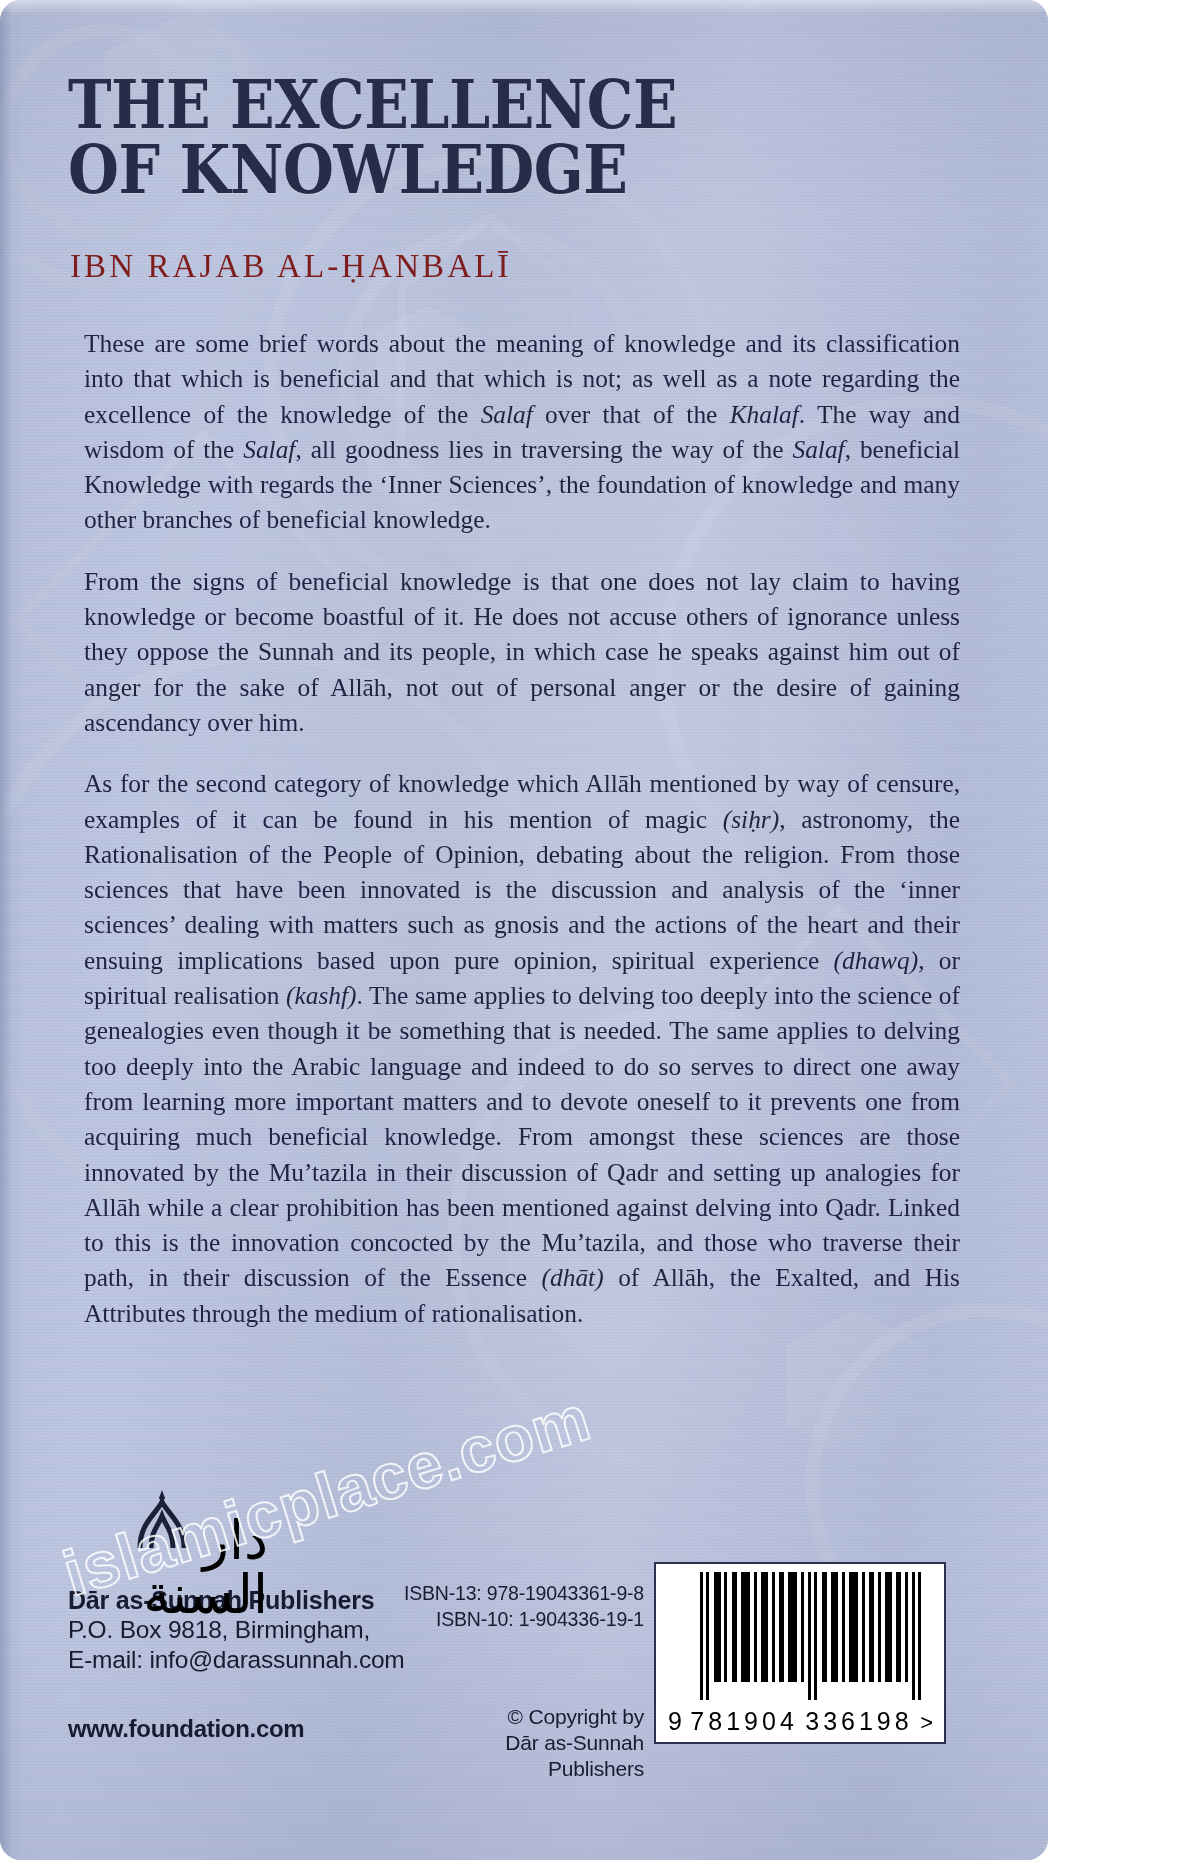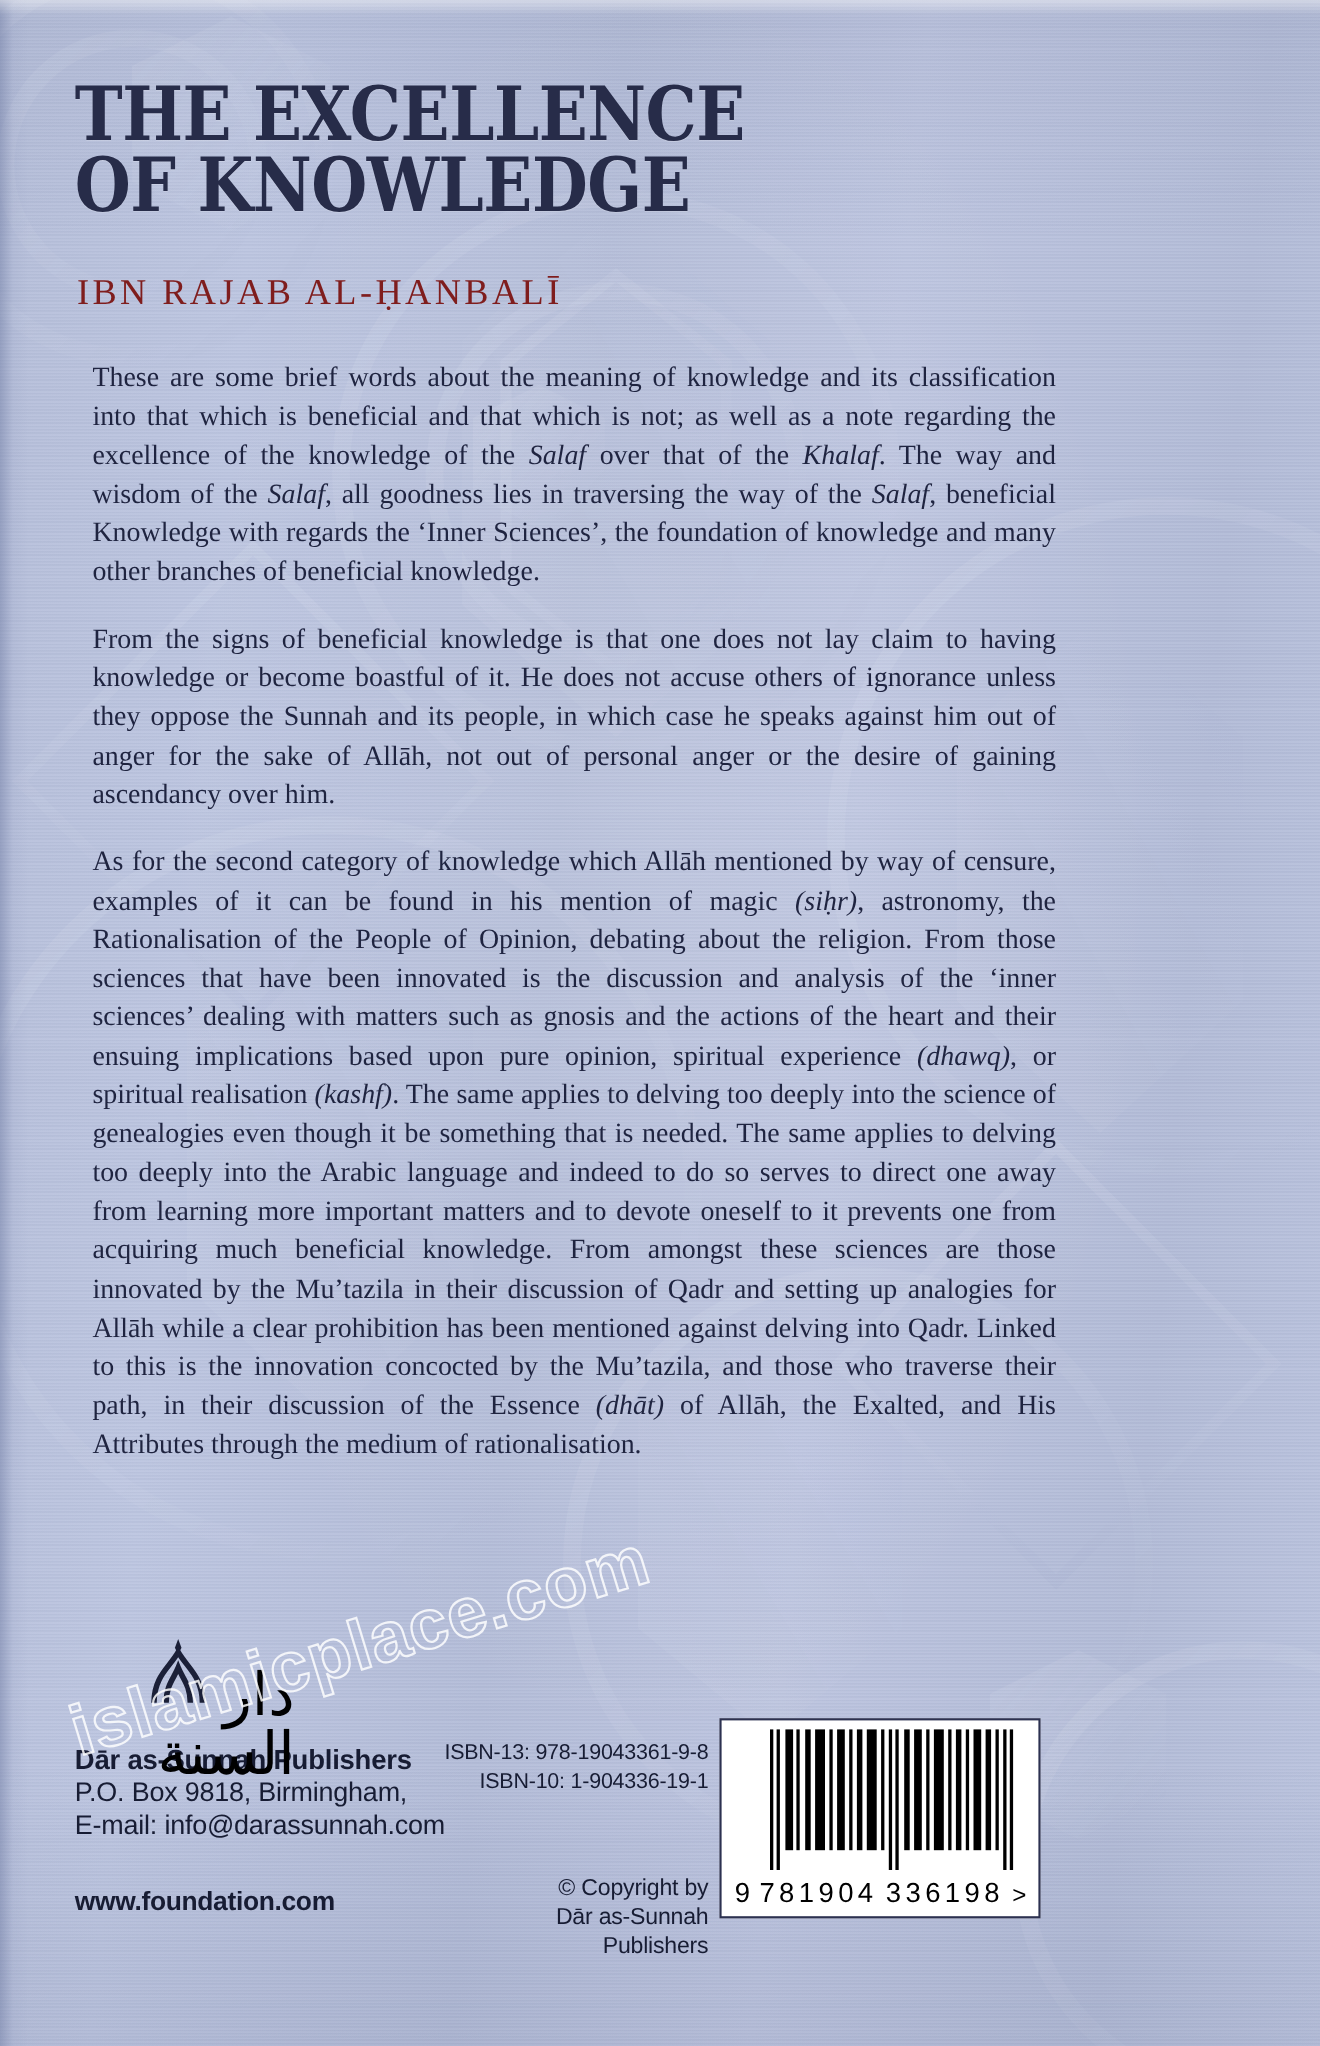--- a/index.html
+++ b/index.html
@@ -2,26 +2,27 @@
 <html><head>
 <meta charset="utf-8">
 <style>
   html, body {
     margin: 0;
     padding: 0;
     background: #ffffff;
   }
   .cover {
     position: relative;
-    width: 1200px;
+    width: 1048px;
     height: 1860px;
     overflow: hidden;
     background: #b9c2dd;
     font-family: "Liberation Serif", serif;
     color: #20253f;
+    border-radius: 21px;
   }
 
   
   .bg-base {
     position: absolute;
     inset: 0;
     background:
       linear-gradient(95deg, #b5bed9 0%, #bcc5e0 18%, #b3bcd8 42%, #bcc4df 62%, #b2bbd7 85%, #bac3de 100%);
   }
   .bg-ornament {

